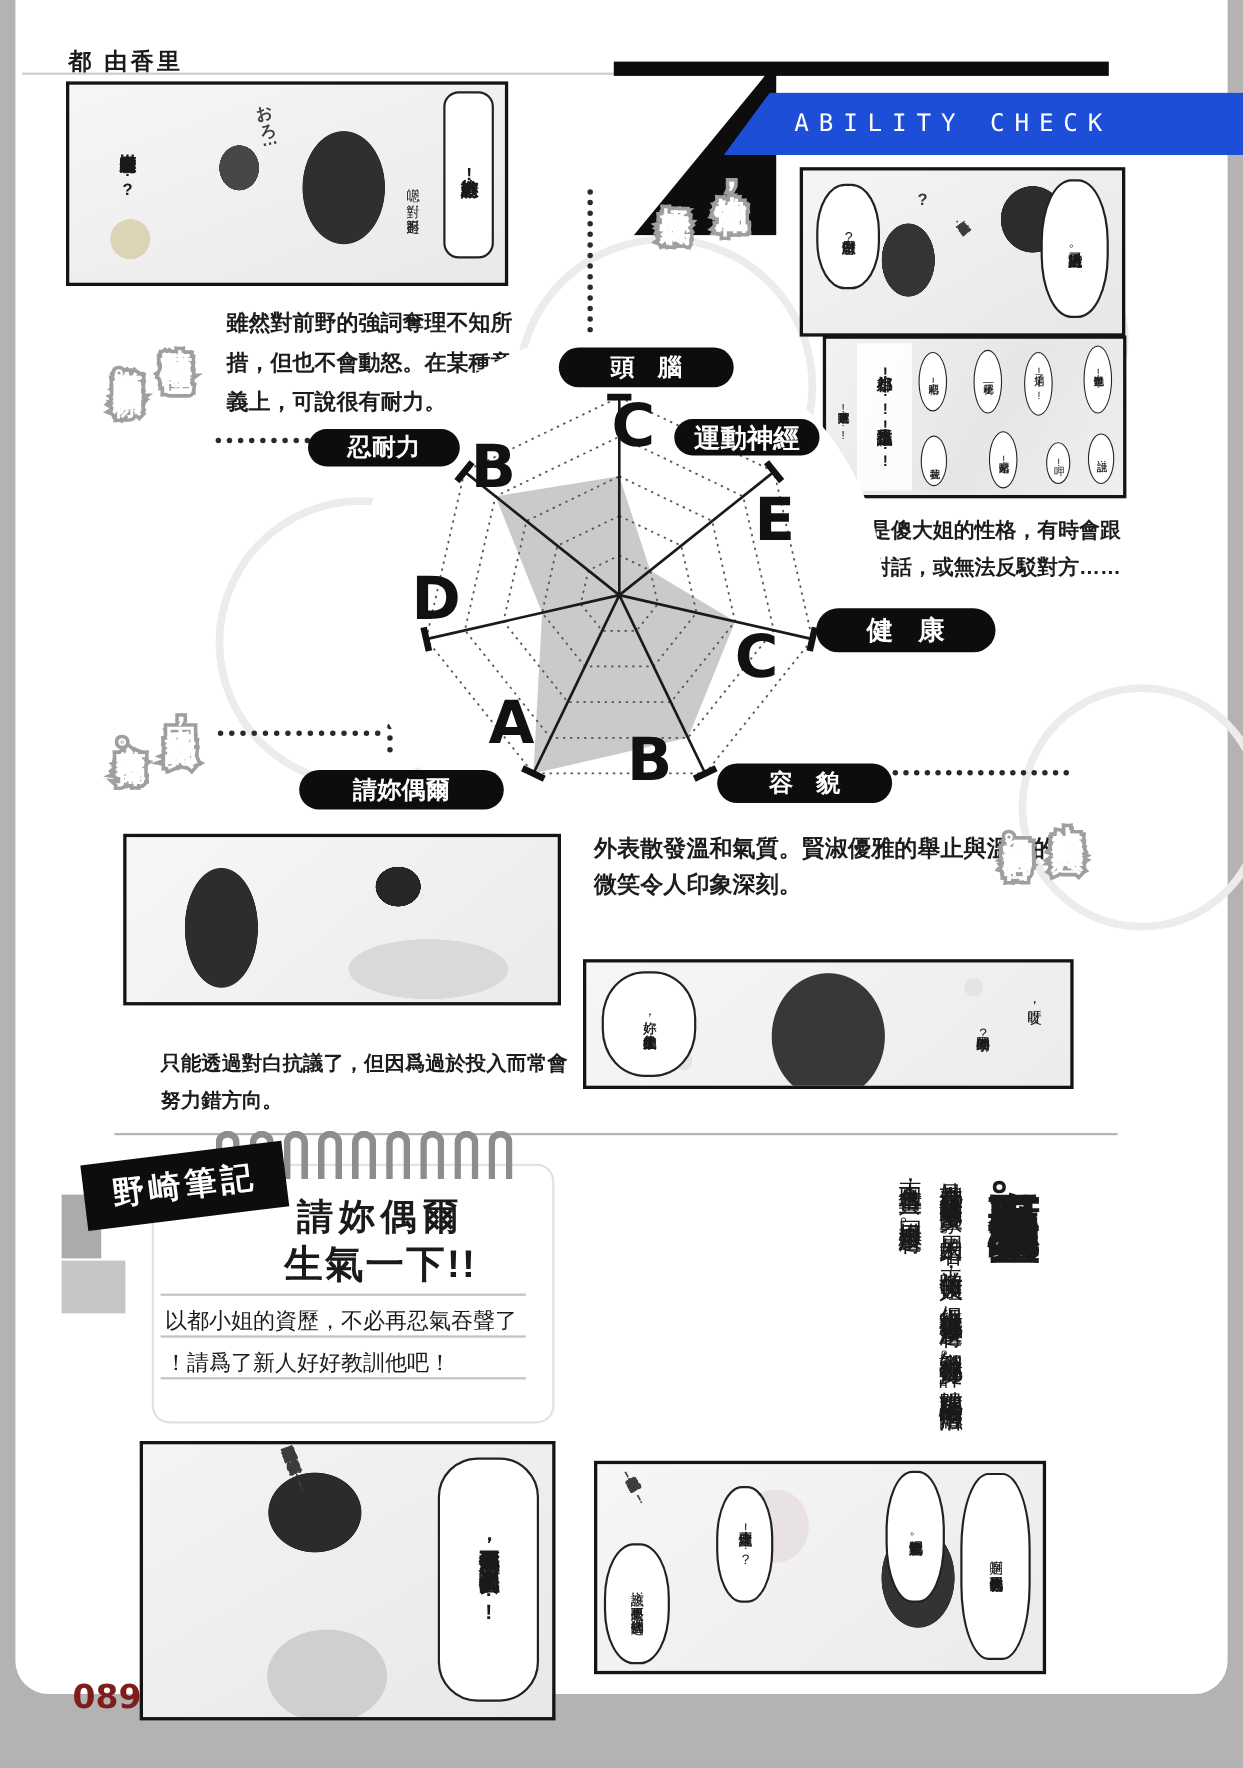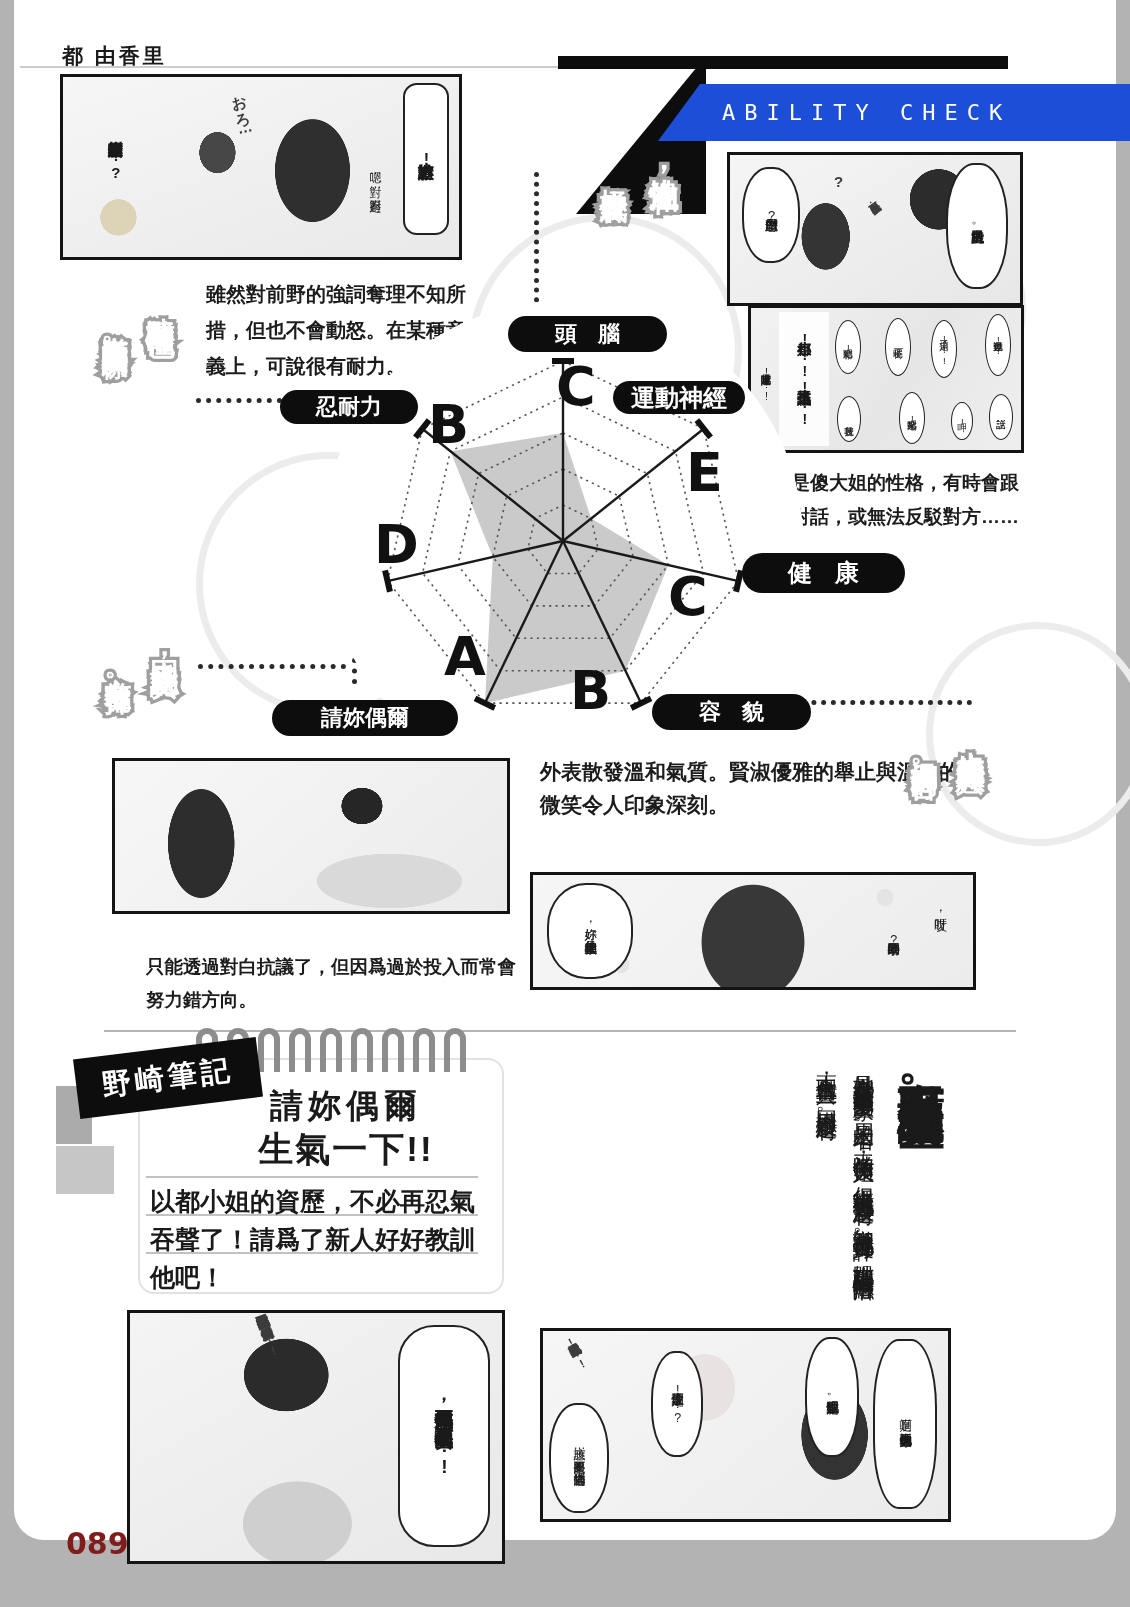--- a/index.html
+++ b/index.html
@@ -188,21 +188,21 @@
 <div class="abs" style="left:56px;top:1086px;width:36px;height:58px;background:#ababab;"></div>
 <div class="abs" style="left:56px;top:1146px;width:58px;height:48px;background:#c6c6c6;"></div>
 <div class="abs" style="left:76px;top:1048px;width:184px;height:60px;background:#0d0d0d;color:#fff;
      transform:rotate(-7deg);display:flex;align-items:center;justify-content:center;
      font-size:29px;font-weight:900;letter-spacing:4px;">野崎筆記</div>
 <div class="abs" style="left:208px;top:1084px;width:276px;text-align:center;font-size:33px;font-weight:900;letter-spacing:5px;">請妳偶爾</div>
 <div class="abs" style="left:196px;top:1126px;width:300px;text-align:center;font-size:35px;font-weight:900;letter-spacing:2px;">生氣一下!!</div>
 <div class="abs rule" style="left:146px;top:1176px;width:332px;"></div>
 <div class="abs rule" style="left:146px;top:1214px;width:332px;"></div>
 <div class="abs rule" style="left:146px;top:1252px;width:332px;"></div>
-<div class="abs" style="left:150px;top:1182px;width:328px;font-size:25px;font-weight:700;line-height:38px;line-break:anywhere;">以都小姐的資歷，不必再忍氣吞聲了！請爲了新人好好教訓他吧！</div>
+<div class="abs" style="left:150px;top:1182px;width:328px;font-size:20px;font-weight:400;line-height:38px;line-break:anywhere;">以都小姐的資歷，不必再忍氣吞聲了！請爲了新人好好教訓他吧！</div>
 
 <div class="abs serifv" style="left:888px;top:1046px;height:348px;font-size:47px;font-weight:700;line-height:1.42;letter-spacing:2px;">有點不可思議的勤奮女生。</div>
 <div class="abs serifv" style="left:540px;top:1058px;height:230px;width:342px;font-size:21.5px;line-height:37px;letter-spacing:1.5px;">她是在少女羅曼史別冊連載中的漫畫家，用的是本名。平時像個傻大姐，但很積極挑戰各種漫畫題材，知識豐富也備受好評。她跟樓下的野崎感情融洽，兩人會互借畫具，一同構思漫畫題材。</div>
 
 <div class="abs panel" style="left:127px;top:1310px;width:372px;height:248px;background:
      radial-gradient(ellipse 70px 60px at 42% 25%,#2b2b2b 60%,transparent 61%),
      radial-gradient(ellipse 90px 70px at 45% 85%,#cfcfcf 60%,transparent 61%),
      linear-gradient(150deg,#f4f4f4,#e8e8e8);">
   <div class="abs bubble vt" style="left:268px;top:12px;width:92px;height:222px;font-size:19px;font-weight:800;border-radius:36px;border-width:2.5px;">妳偶爾要生氣，眞的要生氣啊!!!</div>
   <div class="abs vt hand" style="left:14px;top:12px;width:150px;height:150px;font-size:12.5px;transform:rotate(-20deg);">如果像妳這種有資格生氣的不教訓他，新人會很可憐的!!!</div>

